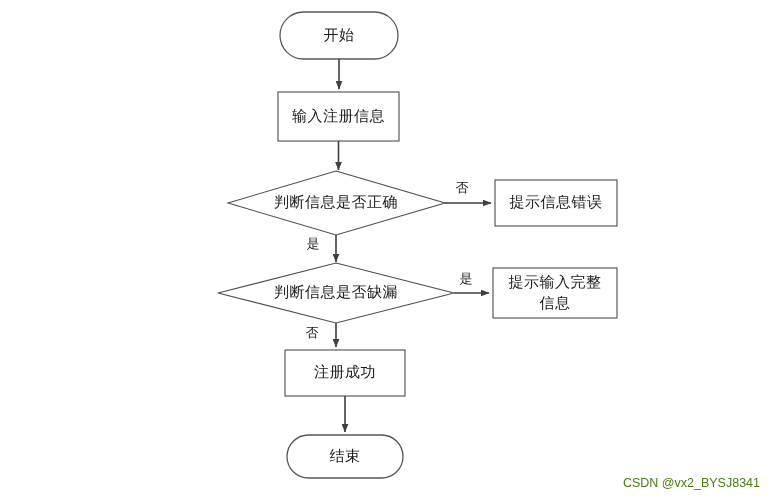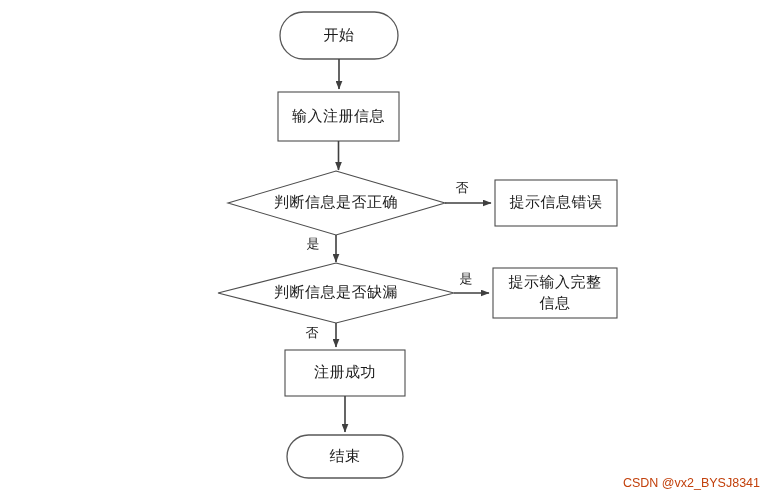--- a/index.html
+++ b/index.html
@@ -49,21 +49,21 @@
   .connector {
     stroke: #3f3f3f;
     stroke-width: 1.6;
     fill: none;
   }
   .watermark {
     position: absolute;
     right: 8px;
     bottom: 6px;
     font-size: 12.5px;
-    color: #c2410c;
+    color: #4d7c0f;
     font-family: "Liberation Sans", "DejaVu Sans", sans-serif;
     white-space: nowrap;
     user-select: none;
   }
 </style>
 </head>
 <body>
 
 <svg id="flow-canvas" viewBox="0 0 768 496">
   <defs>

